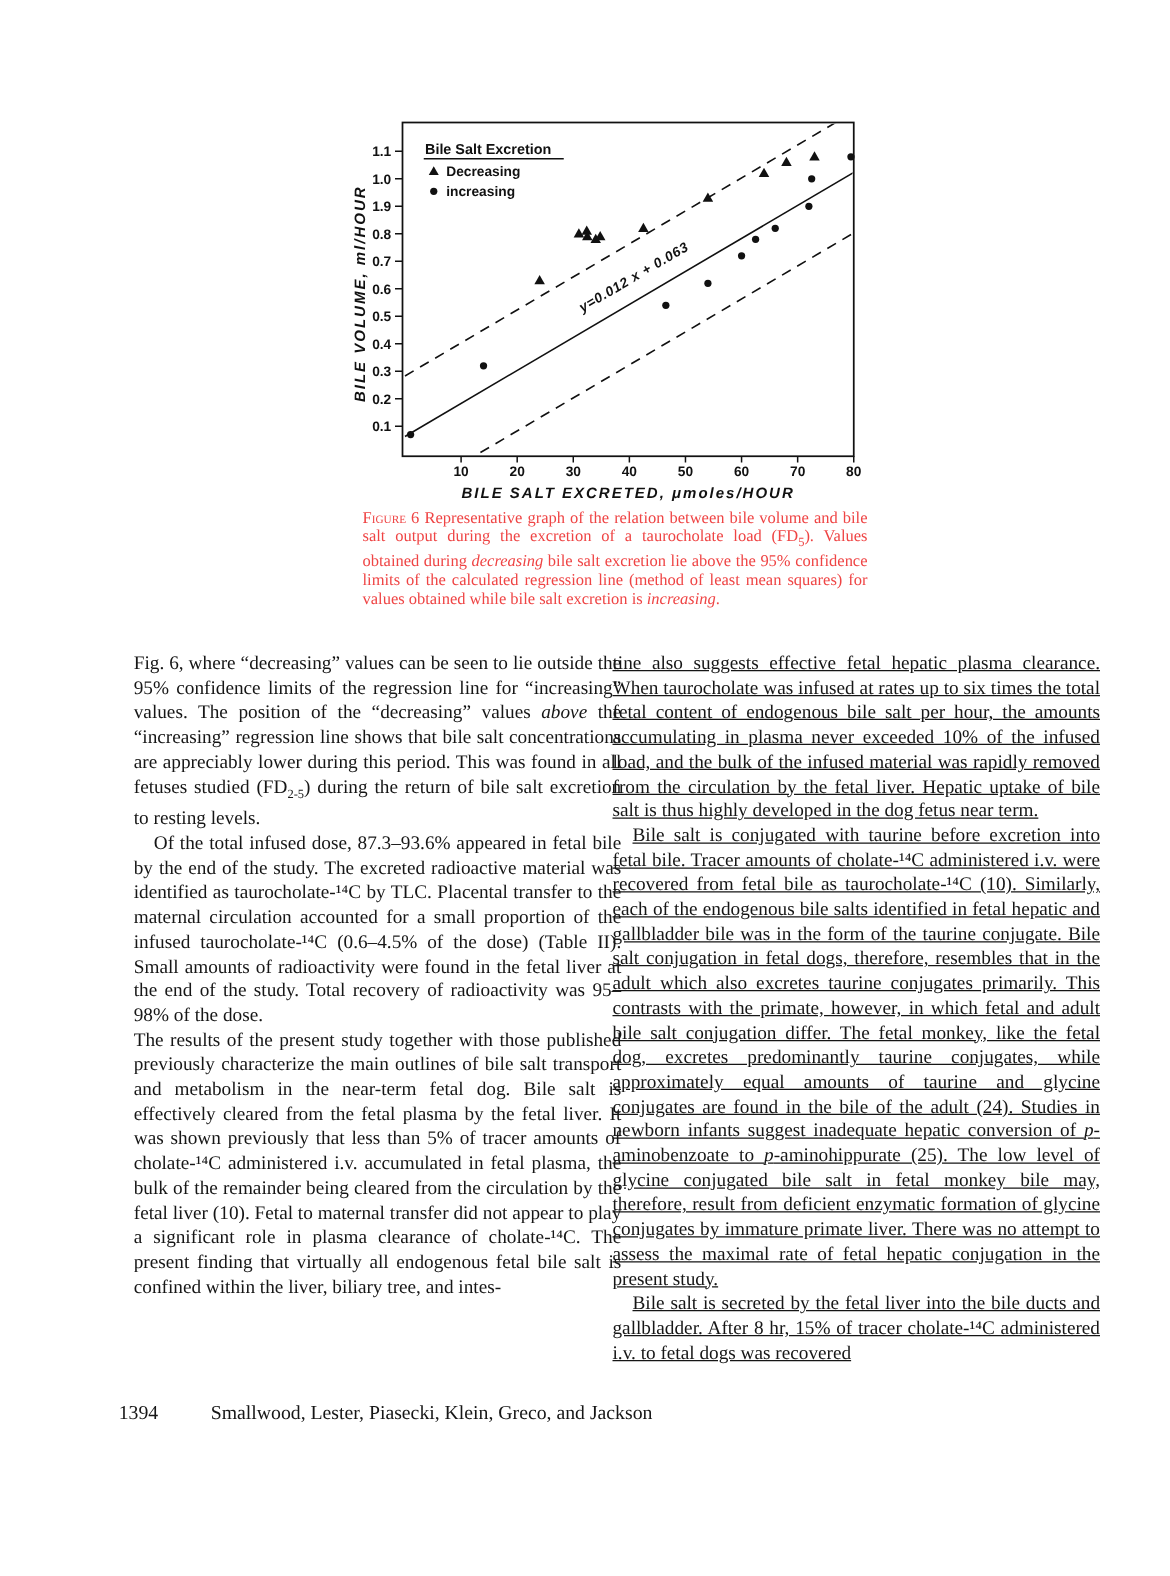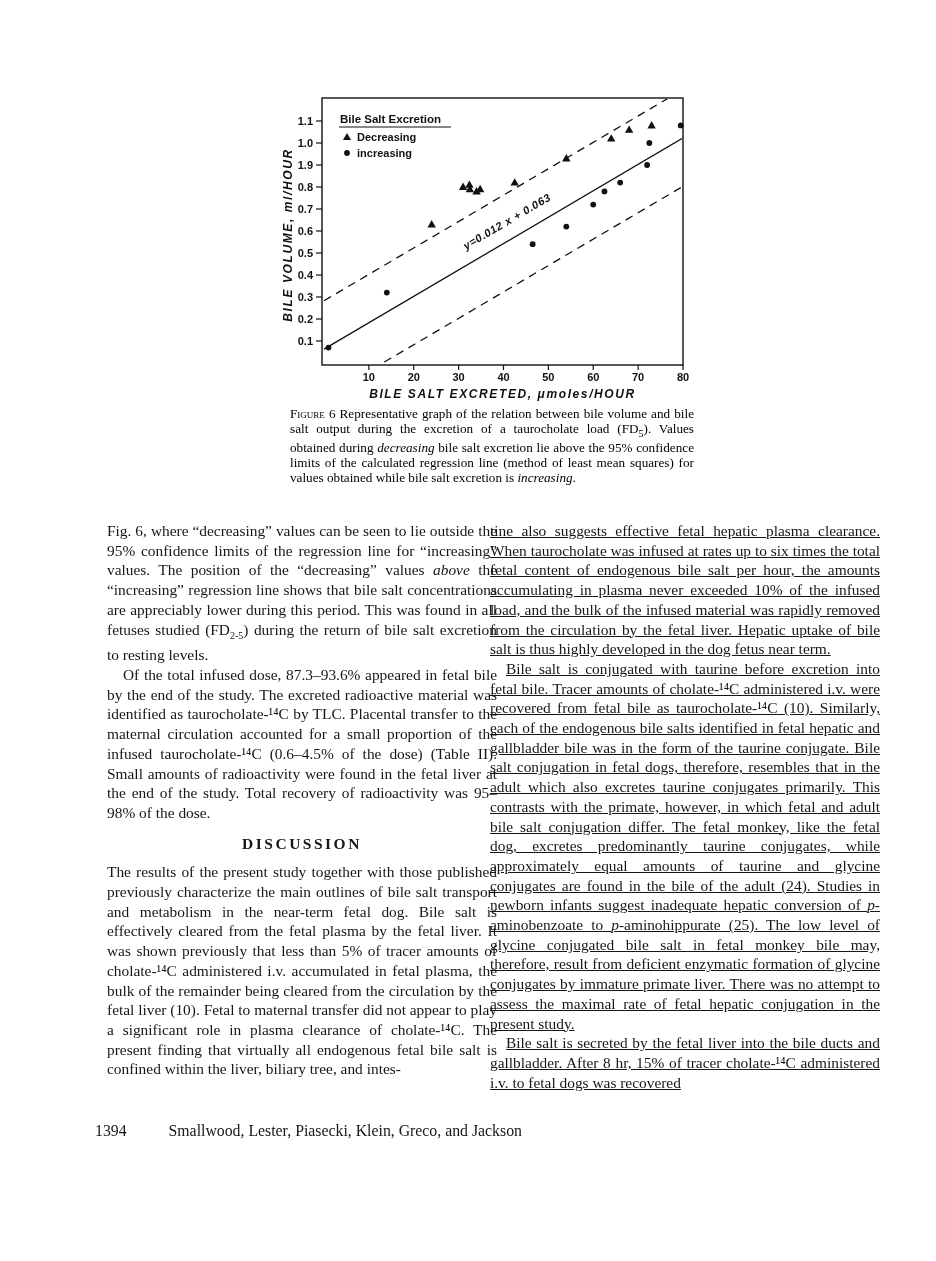--- a/index.html
+++ b/index.html
@@ -1,19 +1,19 @@
 <!DOCTYPE html>
 <html><head>
 <meta charset="utf-8">
 <style>
   html,body{margin:0;padding:0;background:#ffffff;}
   body{width:936px;height:1261px;position:relative;font-family:"Liberation Serif",serif;color:#161616;}
   .page{position:absolute;inset:0;background:#fff;}
   .figure-wrap{position:absolute;left:278px;top:90px;width:424px;height:314px;}
-  .caption{position:absolute;left:290px;top:407px;width:404px;font-size:13.2px;line-height:14.9px;text-align:justify;color:#000000;}
+  .caption{position:absolute;left:290px;top:407px;width:404px;font-size:13.2px;line-height:14.9px;text-align:justify;color:#ef4444;}
   .col{position:absolute;top:521px;width:390px;font-size:15.4px;line-height:19.7px;text-align:justify;}
   .col-left{left:107px;}
   .col-right{left:490px;text-decoration:underline;}
   .col p{margin:0;}
   .col p.indent{text-indent:16px;}
   .sect-heading{ text-align:center;font-size:15.5px;font-weight:600;letter-spacing:2.5px; margin:11px 0 9px 0;}
   .footer{position:absolute;left:95px;top:1122px;width:700px;font-size:15.8px;}
   .footer .pnum{display:inline-block;}
   .footer .authors{display:inline-block;margin-left:38px;}
   
@@ -121,21 +121,20 @@
         <text transform="translate(14,145) rotate(-90)" text-anchor="middle" class="axis-title">BILE VOLUME, ml/HOUR</text>
         <text x="224.5" y="308" text-anchor="middle" class="axis-title">BILE SALT EXCRETED, μmoles/HOUR</text>
       </svg>
   </div>
 
   <div class="caption"><span style="font-variant: small-caps;">Figure 6</span><span>  Representative graph of the relation between bile volume and bile salt output during the excretion of a taurocholate load (FD</span><sub>5</sub><span>). Values obtained during </span><span style="font-style: italic;">decreasing</span><span> bile salt excretion lie above the 95% confidence limits of the calculated regression line (method of least mean squares) for values obtained while bile salt excretion is </span><span style="font-style: italic;">increasing</span><span>.</span></div>
 
   <div class="col col-left">
     <p><span>Fig. 6, where “decreasing” values can be seen to lie outside the 95% confidence limits of the regression line for “increasing” values. The position of the “decreasing” values </span><span style="font-style: italic;">above</span><span> the “increasing” regression line shows that bile salt concentrations are appreciably lower during this period. This was found in all fetuses studied (FD</span><sub>2-5</sub><span>) during the return of bile salt excretion to resting levels.</span></p>
     <p class="indent">Of the total infused dose, 87.3–93.6% appeared in fetal bile by the end of the study. The excreted radioactive material was identified as taurocholate-¹⁴C by TLC. Placental transfer to the maternal circulation accounted for a small proportion of the infused taurocholate-¹⁴C (0.6–4.5% of the dose) (Table II). Small amounts of radioactivity were found in the fetal liver at the end of the study. Total recovery of radioactivity was 95–98% of the dose.</p>
-    <div class="sect-heading">DISCUSSION</div>
     <p>The results of the present study together with those published previously characterize the main outlines of bile salt transport and metabolism in the near-term fetal dog. Bile salt is effectively cleared from the fetal plasma by the fetal liver. It was shown previously that less than 5% of tracer amounts of cholate-¹⁴C administered i.v. accumulated in fetal plasma, the bulk of the remainder being cleared from the circulation by the fetal liver (10). Fetal to maternal transfer did not appear to play a significant role in plasma clearance of cholate-¹⁴C. The present finding that virtually all endogenous fetal bile salt is confined within the liver, biliary tree, and intes-</p>
   </div>
 
   <div class="col col-right">
     <p>tine also suggests effective fetal hepatic plasma clearance. When taurocholate was infused at rates up to six times the total fetal content of endogenous bile salt per hour, the amounts accumulating in plasma never exceeded 10% of the infused load, and the bulk of the infused material was rapidly removed from the circulation by the fetal liver. Hepatic uptake of bile salt is thus highly developed in the dog fetus near term.</p>
     <p class="indent"><span>Bile salt is conjugated with taurine before excretion into fetal bile. Tracer amounts of cholate-¹⁴C administered i.v. were recovered from fetal bile as taurocholate-¹⁴C (10). Similarly, each of the endogenous bile salts identified in fetal hepatic and gallbladder bile was in the form of the taurine conjugate. Bile salt conjugation in fetal dogs, therefore, resembles that in the adult which also excretes taurine conjugates primarily. This contrasts with the primate, however, in which fetal and adult bile salt conjugation differ. The fetal monkey, like the fetal dog, excretes predominantly taurine conjugates, while approximately equal amounts of taurine and glycine conjugates are found in the bile of the adult (24). Studies in newborn infants suggest inadequate hepatic conversion of </span><span style="font-style: italic;">p</span><span>-aminobenzoate to </span><span style="font-style: italic;">p</span><span>-aminohippurate (25). The low level of glycine conjugated bile salt in fetal monkey bile may, therefore, result from deficient enzymatic formation of glycine conjugates by immature primate liver. There was no attempt to assess the maximal rate of fetal hepatic conjugation in the present study.</span></p>
     <p class="indent">Bile salt is secreted by the fetal liver into the bile ducts and gallbladder. After 8 hr, 15% of tracer cholate-¹⁴C administered i.v. to fetal dogs was recovered</p>
   </div>
 
   <div class="footer">

